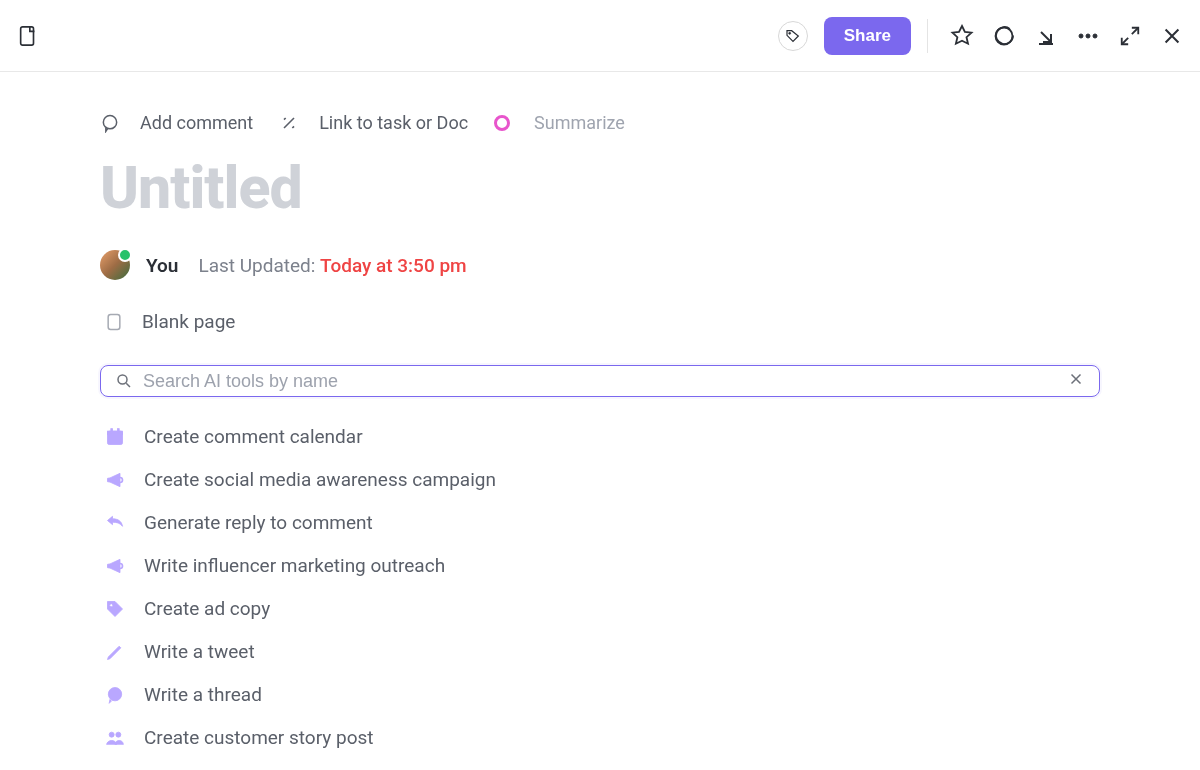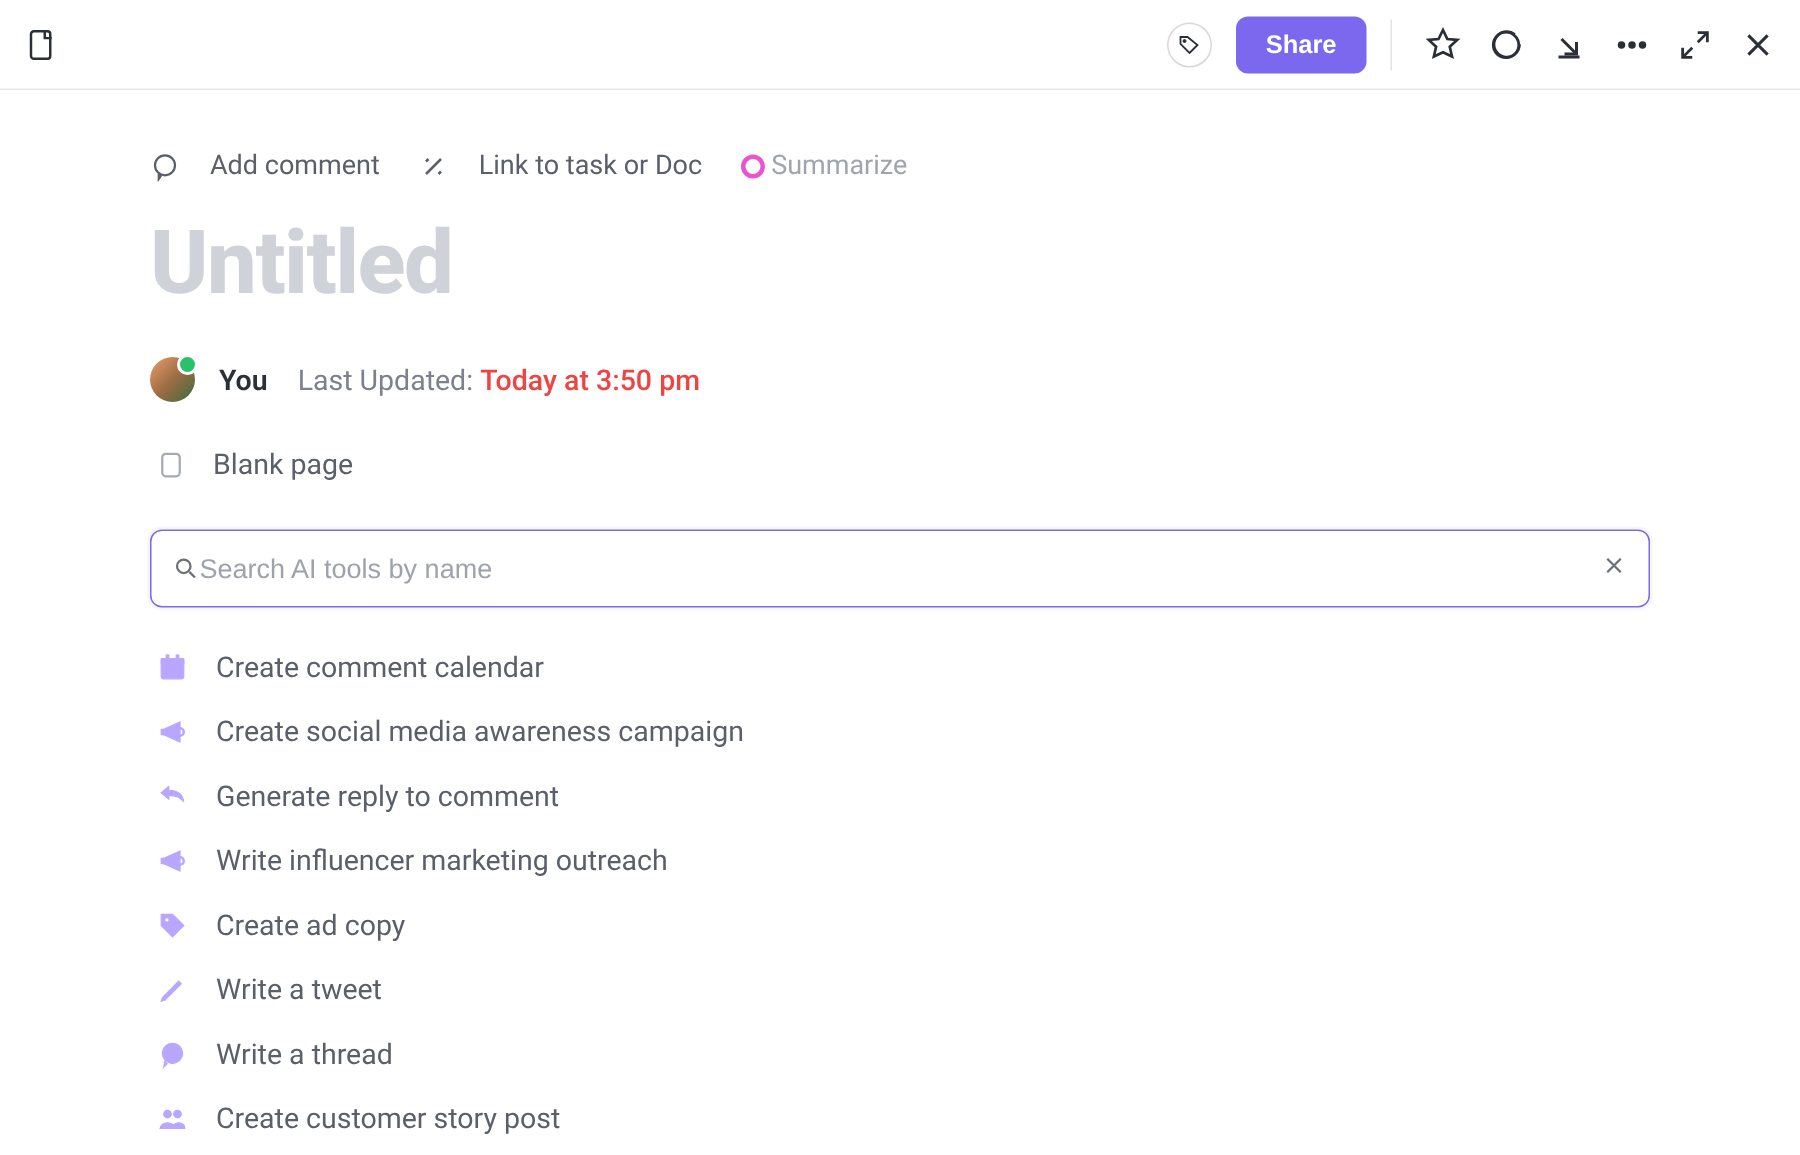--- a/index.html
+++ b/index.html
@@ -1,52 +1,52 @@
 <!DOCTYPE html>
 <html><head>
 <meta charset="utf-8">
 <style>
   * { box-sizing: border-box; margin: 0; padding: 0; }
   html, body { width: 1200px; height: 770px; font-family: -apple-system, BlinkMacSystemFont, "Segoe UI", Roboto, Helvetica, Arial, sans-serif; background: #fff; color: #292d34; overflow: hidden; }
 
   
-  .topbar { height: 60px; display: flex; align-items: center; justify-content: space-between; padding: 0 10px 0 10px; border-bottom: 1px solid #e8e8e8; }
+  .topbar { height: 72px; display: flex; align-items: center; justify-content: space-between; padding: 0 10px 0 10px; border-bottom: 1px solid #e8e8e8; }
   .topbar-left { display: flex; align-items: center; gap: 10px; }
   .topbar-right { display: flex; align-items: center; gap: 6px; }
   .ic-btn { width: 36px; height: 36px; display: flex; align-items: center; justify-content: center; border-radius: 6px; cursor: pointer; background: transparent; border: none; color: #2b2f36; }
   .ic-btn svg { stroke: #2b2f36; }
   .tag-circle { width: 30px; height: 30px; border: 1px solid #d8d8d8; border-radius: 50%; display:flex; align-items:center; justify-content:center; margin-right:10px; }
   .tag-circle svg { stroke:#2b2f36; }
 
   .share-btn { background: #7b68ee; color: #fff; font-weight: 600; font-size: 17px; border: none; padding: 9px 20px; border-radius: 8px; cursor: pointer; }
   .vdiv { width: 1px; height: 34px; background: #e4e4e4; margin: 0 10px; }
 
   
   .content { position: relative; padding: 40px 100px 0 100px; }
 
   .action-row { display: flex; align-items: center; gap: 26px; margin-bottom: 20px; }
   .action-item { display: flex; align-items: center; gap: 20px; color: #5a5f69; font-size: 18px; cursor: pointer; }
   .action-item svg { stroke: #5a5f69; }
-  .summarize-wrap { display:flex; align-items:center; gap:4px;}
+  .summarize-wrap { display:flex; align-items:center; gap:24px;}
   .summarize-dot { width:16px; height:16px; border-radius:50%; border:3px solid #e855cc; display:inline-block;}
   .summarize-label { color:#9fa4af; font-size:18px; }
 
   .doc-title { font-size: 59px; font-weight: 800; color: #cfd2d8; letter-spacing: -1px; margin-bottom: 28px; }
 
   .byline { display:flex; align-items:center; gap:16px; font-size:19px; margin-bottom: 30px; }
   .avatar { width:30px; height:30px; border-radius:50%; background: linear-gradient(135deg,#e8a06b 0%, #9e6c45 50%, #3a6b3d 100%); position:relative; }
   .avatar::after { content:""; position:absolute; top:-2px; right:-2px; width:10px; height:10px; background:#27c26a; border:2px solid #fff; border-radius:50%; }
   .byline .you { font-weight:600; color:#2b2f36;}
   .byline .lu-label { color:#7c818c; margin-left:4px;}
   .byline .lu-value { color:#ef4444; font-weight:500;margin-top:20px;}
 
   .blank-page-row { display:flex; align-items:center; gap:18px; font-size:19px; color:#5a5f69; margin-bottom:32px; padding-left:4px;}
   .blank-page-row svg { stroke:#a6aab3; }
 
-  .search-box { display:flex; align-items:center; height:52px; border:1.5px solid #7b68ee; border-radius:8px; padding:0 14px; box-shadow: 0 0 0 2px rgba(123,104,238,0.06); margin-bottom:18px; }
+  .search-box { display:flex; align-items:center; height:32px; border:1.5px solid #7b68ee; border-radius:8px; padding:0 14px; gap:10px; box-shadow: 0 0 0 2px rgba(123,104,238,0.06); margin-bottom:18px; }
   .search-box input { flex:1; border:none; outline:none; font-size:18px; color:#2b2f36; background:transparent; }
   .search-box input::placeholder { color:#9da2ad; }
   .search-box .clear { cursor:pointer; }
   .search-box svg { stroke:#6c7079; }
 
   .ai-list { display:flex; flex-direction:column; gap:0; }
   .ai-item { display:flex; align-items:center; gap:18px; padding:10px 4px; font-size:19px; color:#5a5f69; cursor:pointer; border-radius:6px; }
   .ai-item .icon-slot { width:22px; display:flex; justify-content:center; color:#b9a7ff; }
   .ai-item .icon-slot svg { fill:#b9a7ff; stroke:#b9a7ff; }
 

